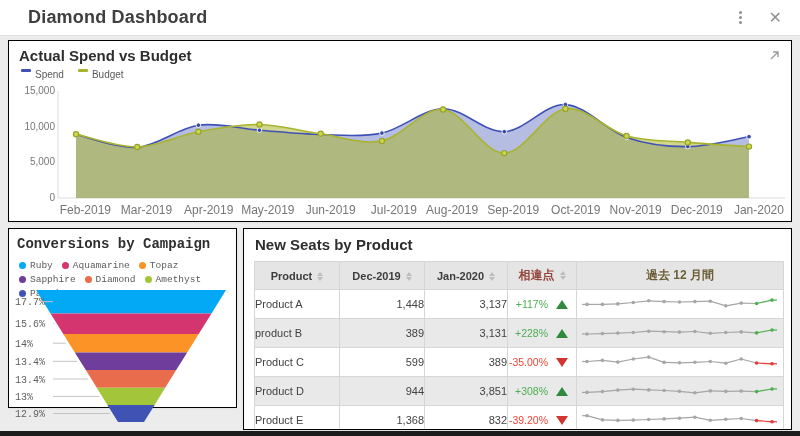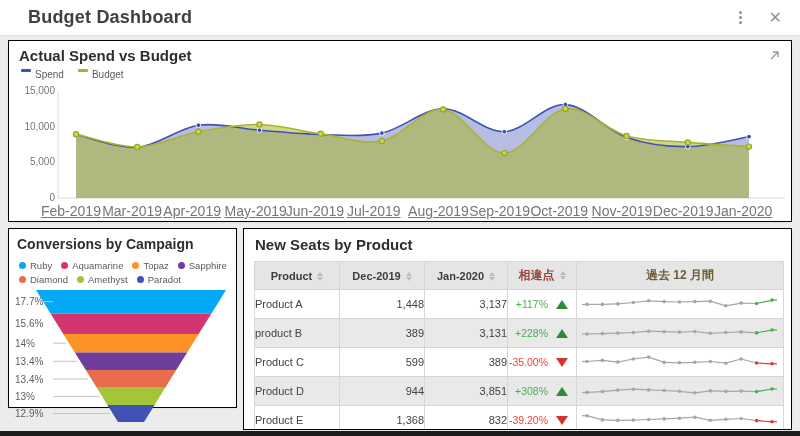--- a/index.html
+++ b/index.html
@@ -21,24 +21,24 @@
   .panel-title{font-size:15px;font-weight:bold;color:#2e2e2e;}
 
   .chart-panel{left:8px;top:40px;width:784px;height:182px;}
   .chart-panel .panel-title{position:absolute;left:10px;top:6px;}
   .expand-icon{position:absolute;right:10px;top:8px;cursor:pointer;}
   .chart-legend{position:absolute;left:12px;top:28px;display:flex;gap:14px;align-items:center;}
   .chart-legend .li{display:flex;align-items:flex-start;gap:4px;cursor:pointer;}
   .chart-legend .dash{width:10px;height:3px;border-radius:1px;}
   .chart-legend .lbl{font-size:10px;color:#5a5a5a;}
   .ytick{position:absolute;width:44px;text-align:right;font-size:10px;color:#767676;}
-  .xtick{position:absolute;width:70px;text-align:left;font-size:14px;color:#767676;text-decoration:underline;}
+  .xtick{position:absolute;width:70px;text-align:right;font-size:12px;color:#767676;}
   .area-svg{position:absolute;left:0;top:0;}
 
-  .funnel-panel{left:8px;top:228px;width:229px;height:180px;}
+  .funnel-panel{left:8px;top:228px;width:229px;height:180px;font-family:Liberation Mono, monospace;}
   .funnel-panel .panel-title{position:absolute;left:8px;top:7px;font-size:14px;}
   .funnel-legend{position:absolute;left:10px;top:31px;width:212px;display:flex;flex-wrap:wrap;
     row-gap:3px;column-gap:9px;}
   .funnel-legend .li{display:flex;align-items:center;gap:4px;cursor:pointer;}
   .funnel-legend .dot{width:7px;height:7px;border-radius:50%;}
   .funnel-legend .lbl{font-size:9.5px;color:#5a5a5a;}
   .funnel-svg{position:absolute;left:0;top:0;}
 
   .table-panel{left:243px;top:228px;width:549px;height:202px;overflow:hidden;}
   .table-panel .panel-title{position:absolute;left:11px;top:7px;}
@@ -67,21 +67,21 @@
   .sort-icon .d{border-left:3px solid transparent;border-right:3px solid transparent;border-top:4px solid #bdbdbd;}
 
   .bottom-bar{position:absolute;left:0;top:431px;width:800px;height:5px;background:#1c1c1c;}
 </style>
 </head>
 <body>
 
 <div class="app">
 
   <div class="titlebar">
-    <h1>Budget Dashboard</h1>
+    <h1>Diamond Dashboard</h1>
     <div class="win-icons">
       <span class="kebab">
           <i></i>
           <i></i>
           <i></i>
         </span>
       <span class="close-x">✕</span>
     </div>
   </div>
 

